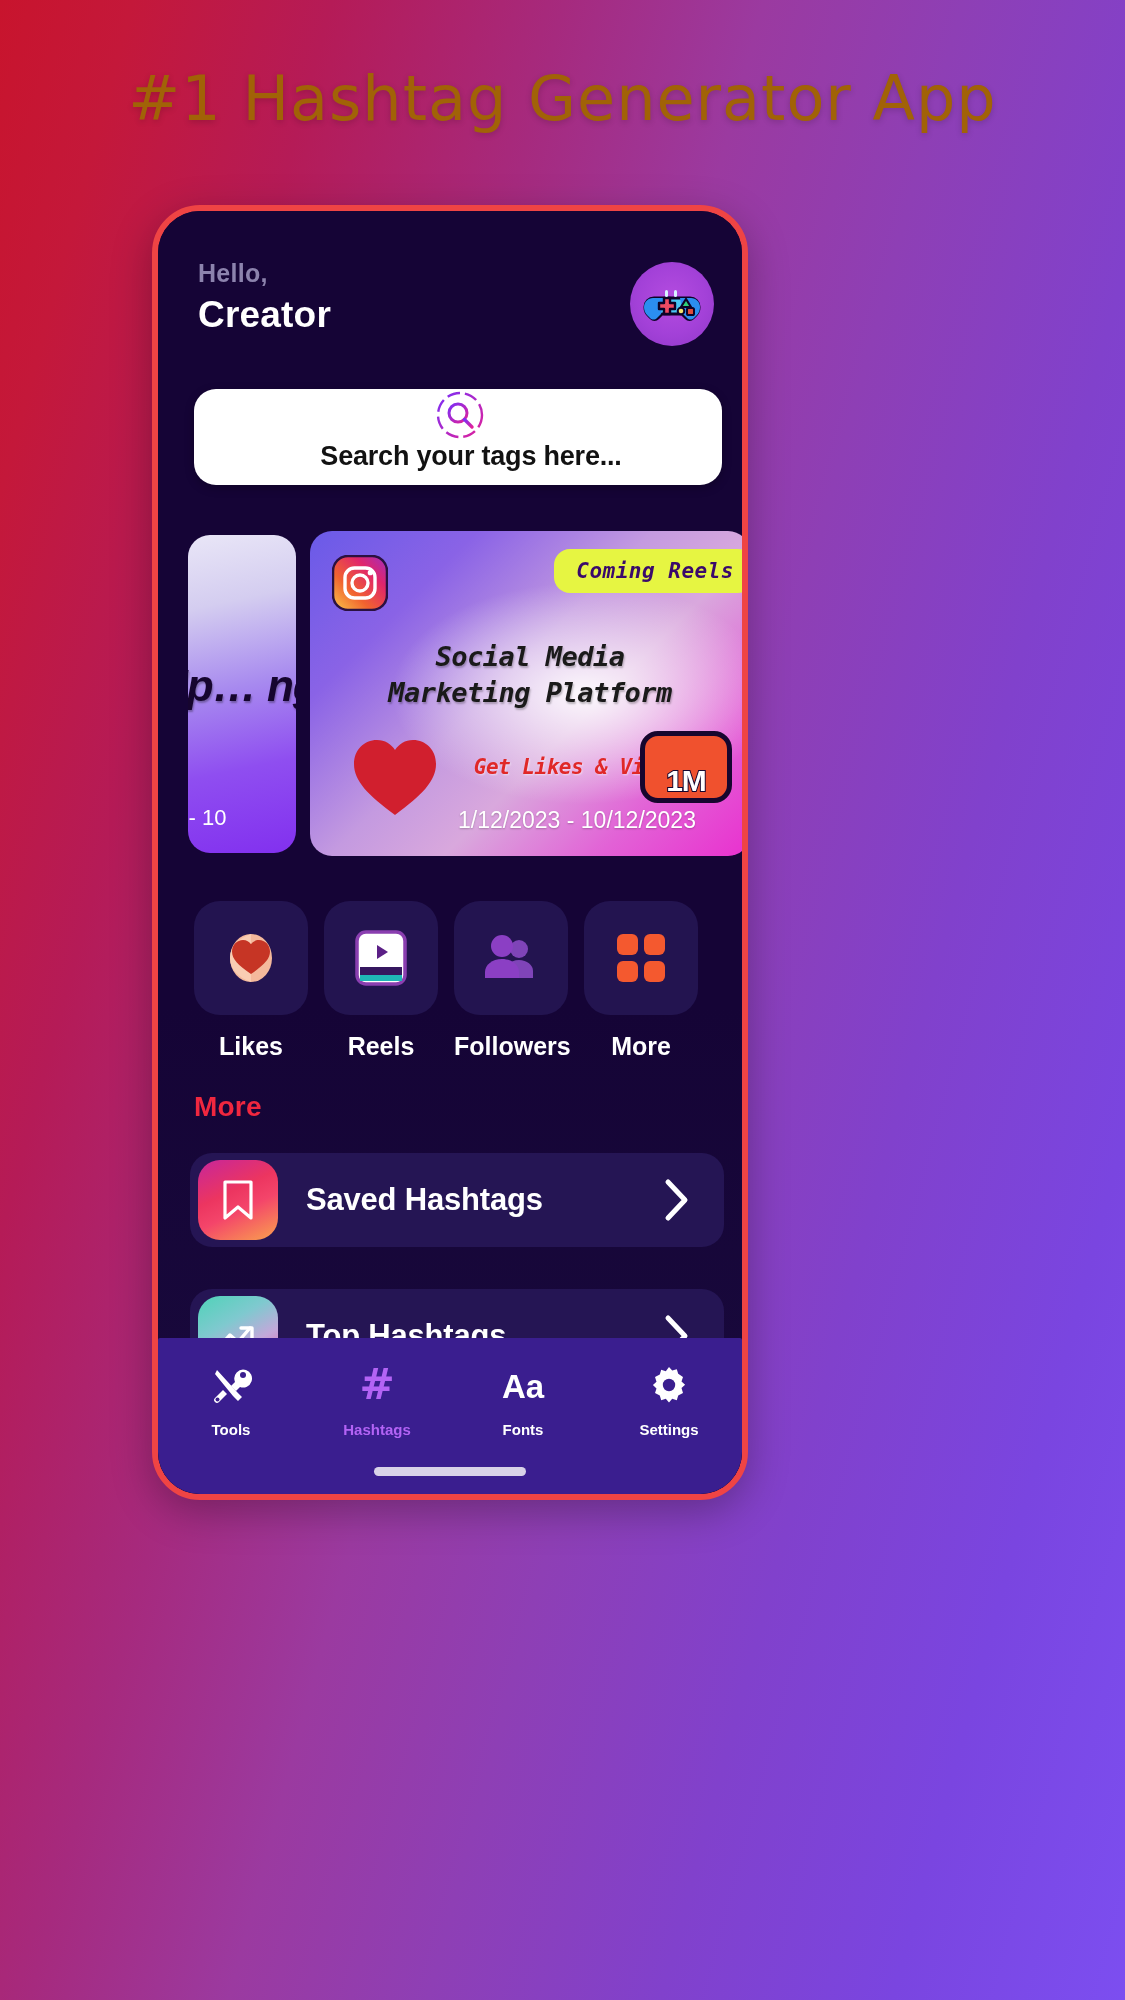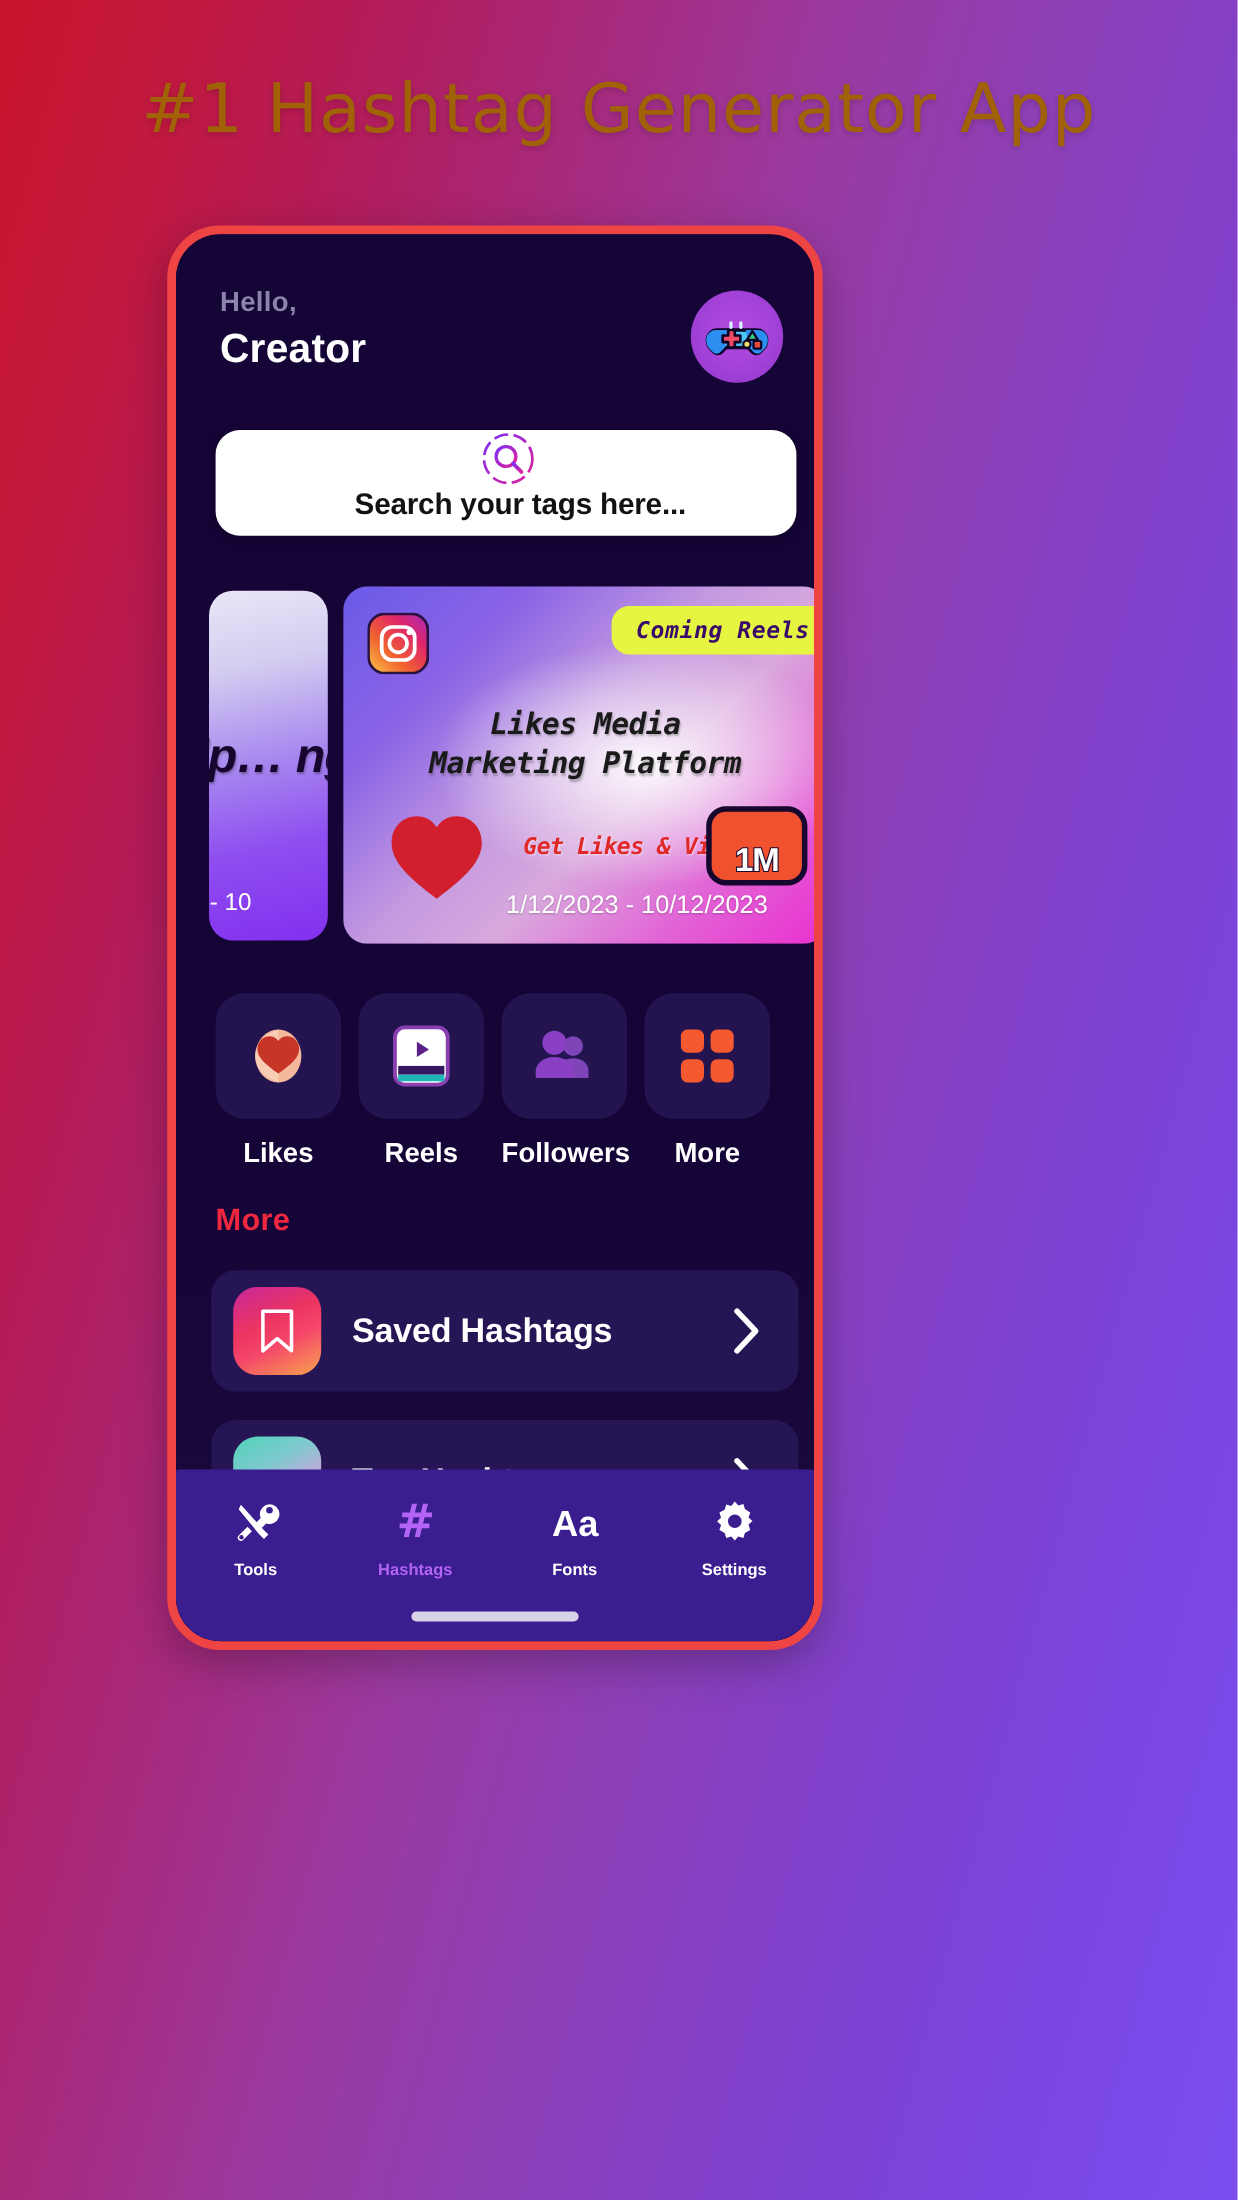--- a/index.html
+++ b/index.html
@@ -17,21 +17,21 @@
     font-family:"DejaVu Sans", sans-serif;
     font-size:62px; font-weight:400; color:#a16207;
     letter-spacing:1px;
     text-shadow:0 2px 6px rgba(0,0,0,.18);
   }
 
   
   .phone {
     position:absolute; left:152px; top:205px;
     width:596px; height:1295px;
-    border:8px solid #ef4444;
+    border:6px solid #ef4444;
     border-radius:48px;
     background:#150436;
     overflow:hidden;
     box-shadow:0 12px 40px rgba(0,0,0,.28);
   }
   .screen {
     position:absolute; inset:0;
     background:linear-gradient(180deg,#150436 0%, #150436 62%, #190a3d 100%);
     overflow:hidden;
   }
@@ -140,23 +140,23 @@
   .qa-box svg { display:block; }
   .qa-label { margin-top:17px; font-size:25px; font-weight:700; color:#ffffff; }
 
   
   .more-hd {
     position:absolute; top:880px; left:36px;
     font-size:28px; font-weight:700; color:#f0273f;
     letter-spacing:.2px;
   }
   .row {
-    position:absolute; left:32px; width:534px; height:110px;
+    position:absolute; left:32px; width:534px; height:94px;
     background:#251554; border-radius:22px;
-    display:flex; align-items:center; padding-left:20px;
+    display:flex; align-items:center; padding-left:8px;
   }
   .row-1 { top:942px; }
   .row-2 { top:1078px; }
   .row-ic { width:80px; height:80px; border-radius:22px; flex:0 0 80px; display:flex; align-items:center; justify-content:center; }
   .row-ic.bookmark { background:linear-gradient(155deg,#c7269b 0%, #ec3560 40%, #f4456a 60%, #f9a24e 100%); }
   .row-ic.trend    { background:linear-gradient(150deg,#4fd3b8 0%, #7fc9cf 35%, #c3a8da 62%, #e84fa6 100%); }
   .row-ic svg { display:block; }
   .row-label { margin-left:28px; font-size:31px; font-weight:700; color:#ffffff; letter-spacing:-.2px; }
   .row-chev { position:absolute; right:34px; top:50%; transform:translateY(-50%); }
   .row-chev svg { display:block; }
@@ -246,21 +246,21 @@
             <rect x="1" y="1" width="54" height="54" rx="15" fill="url(#ig)" stroke="#2b1140" stroke-width="2.5"></rect>
             <rect x="13" y="13" width="30" height="30" rx="9.5" fill="none" stroke="#fff" stroke-width="3.4"></rect>
             <circle cx="28" cy="28" r="8" fill="none" stroke="#fff" stroke-width="3.4"></circle>
             <circle cx="38.3" cy="17.7" r="2.6" fill="#fff"></circle>
           </svg>
         </span>
 
         <div class="soon">Coming Reels</div>
 
         <div class="card-title">
-          <div>Likes Media</div>
+          <div>Social Media</div>
           <div>Marketing Platform</div>
         </div>
 
         <span class="heart-big">
           <svg viewBox="0 0 90 82">
             <path d="M45 78C18 58 4 44 4 27 4 13 14 3 27 3c8 0 14 4 18 10 4-6 10-10 18-10 13 0 23 10 23 24 0 17-14 31-41 51z" fill="#d11f2e"></path>
           </svg>
         </span>
 
         <div class="get-likes">Get Likes &amp; Views</div>

